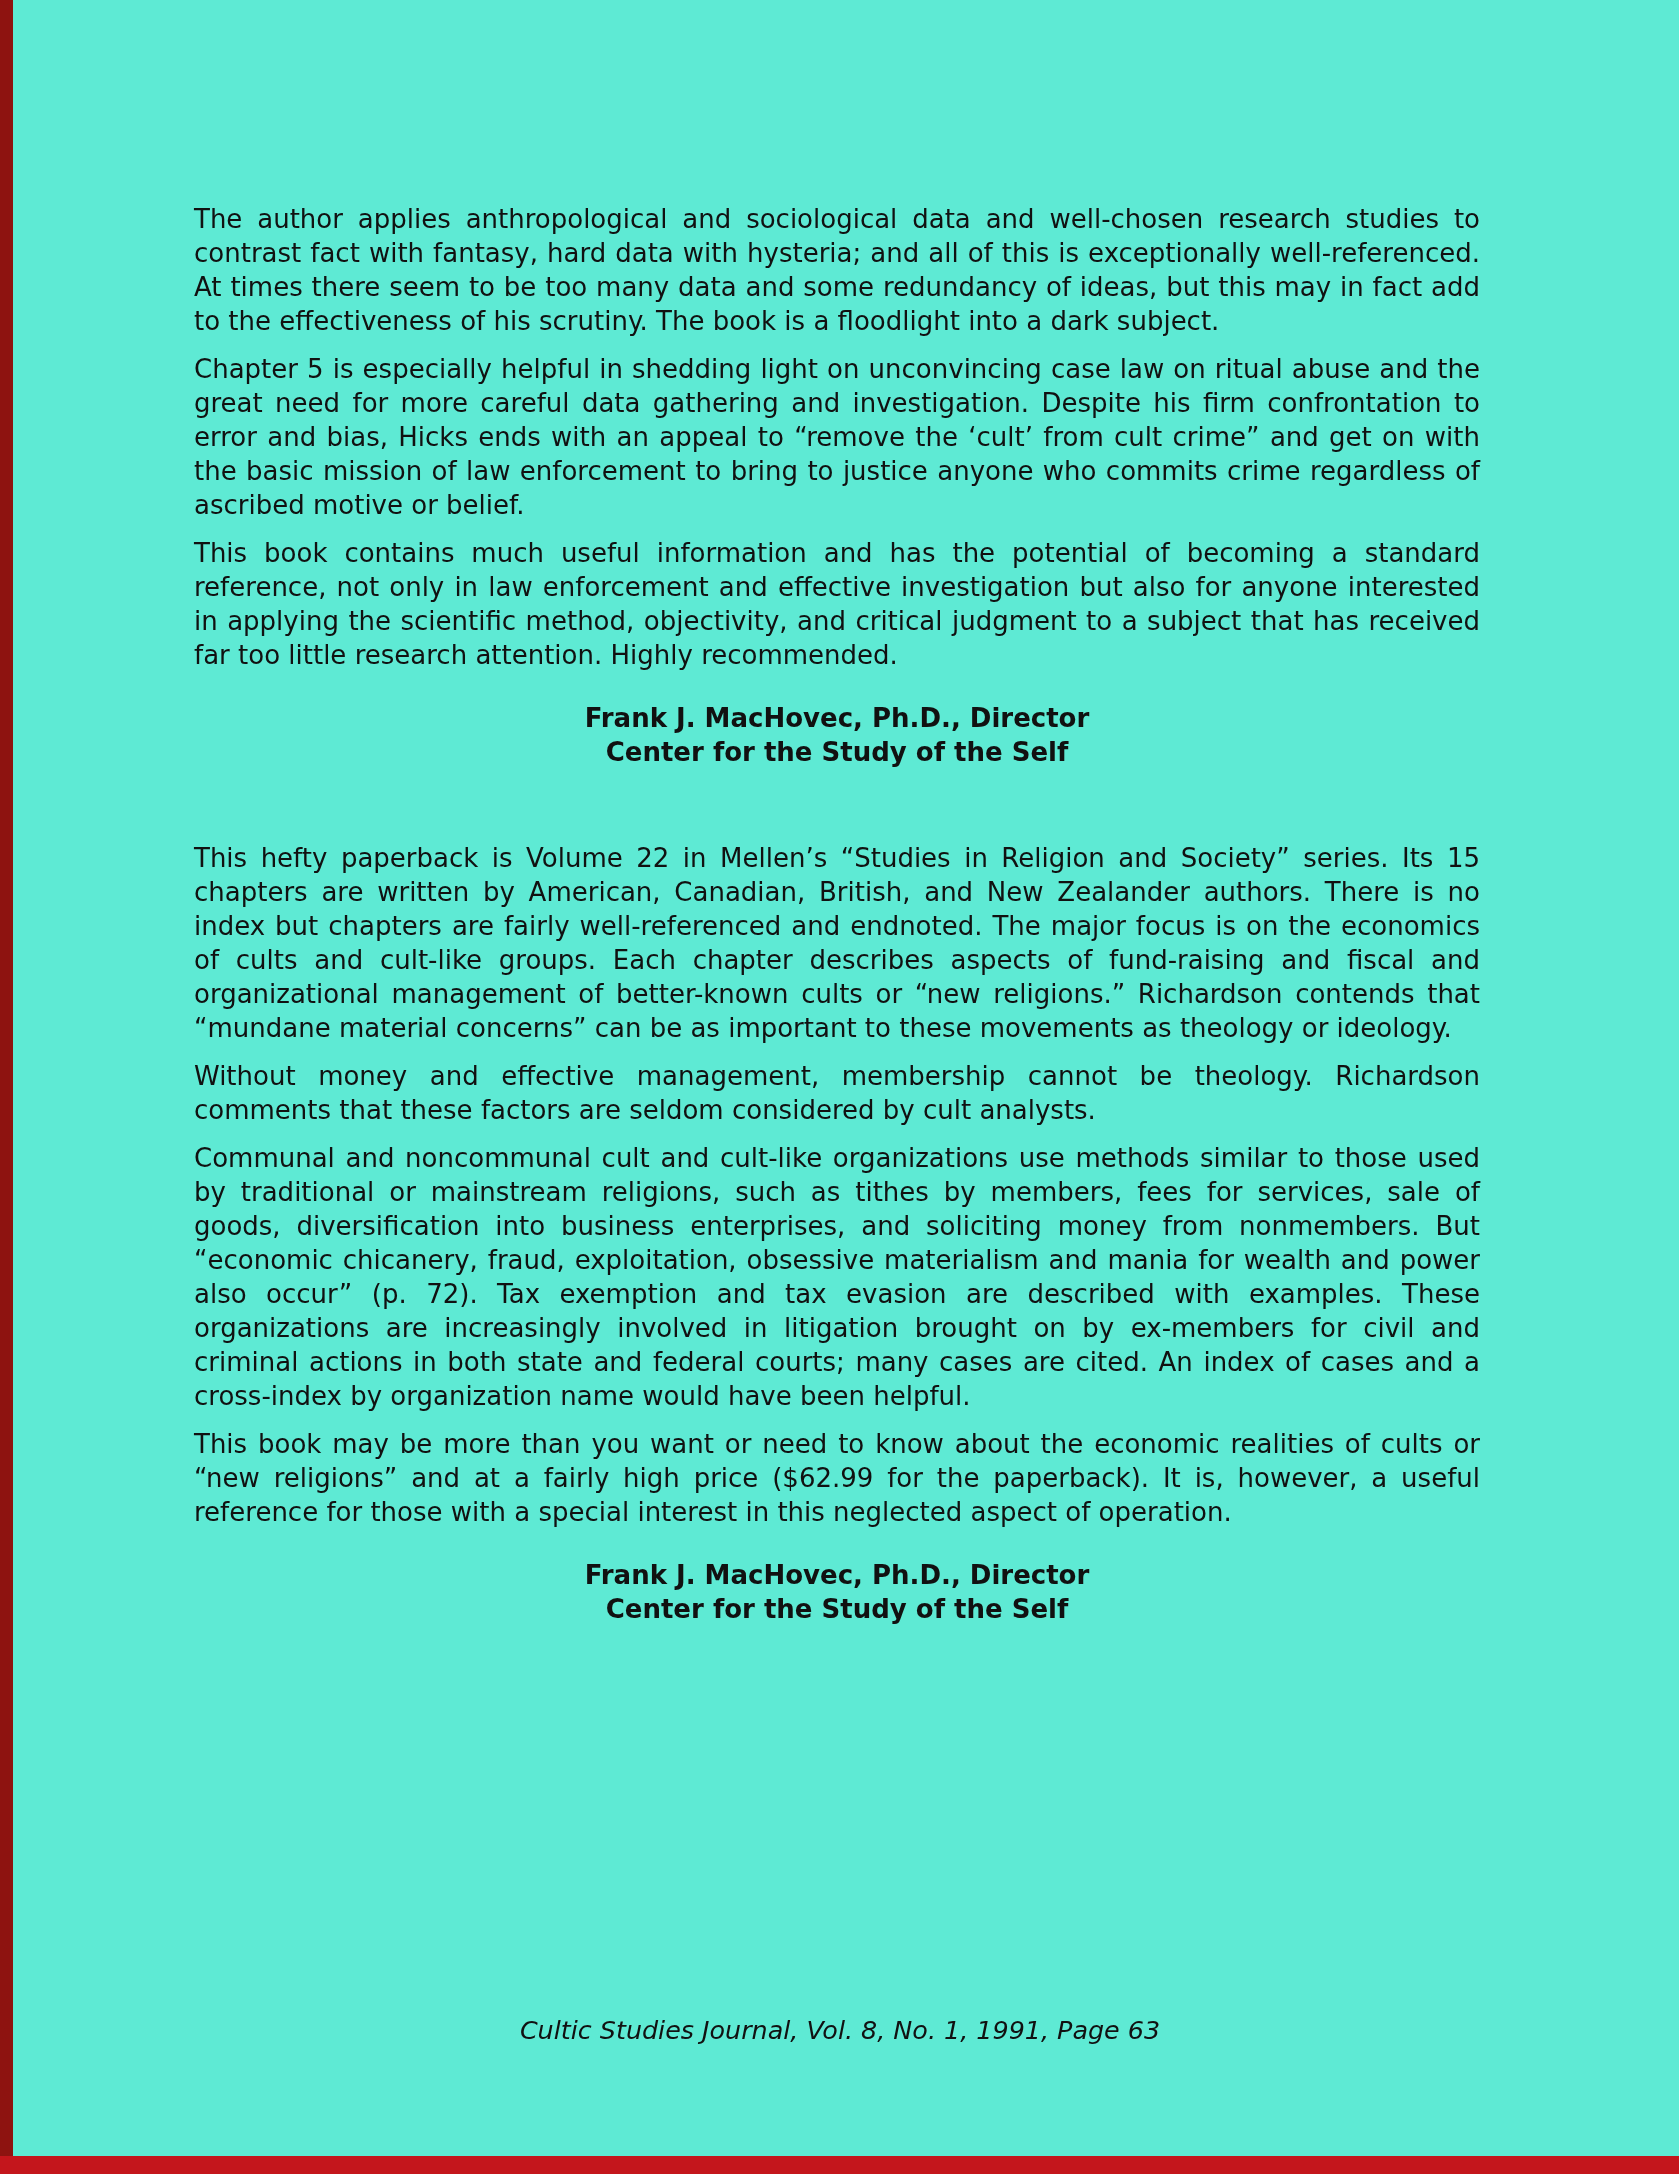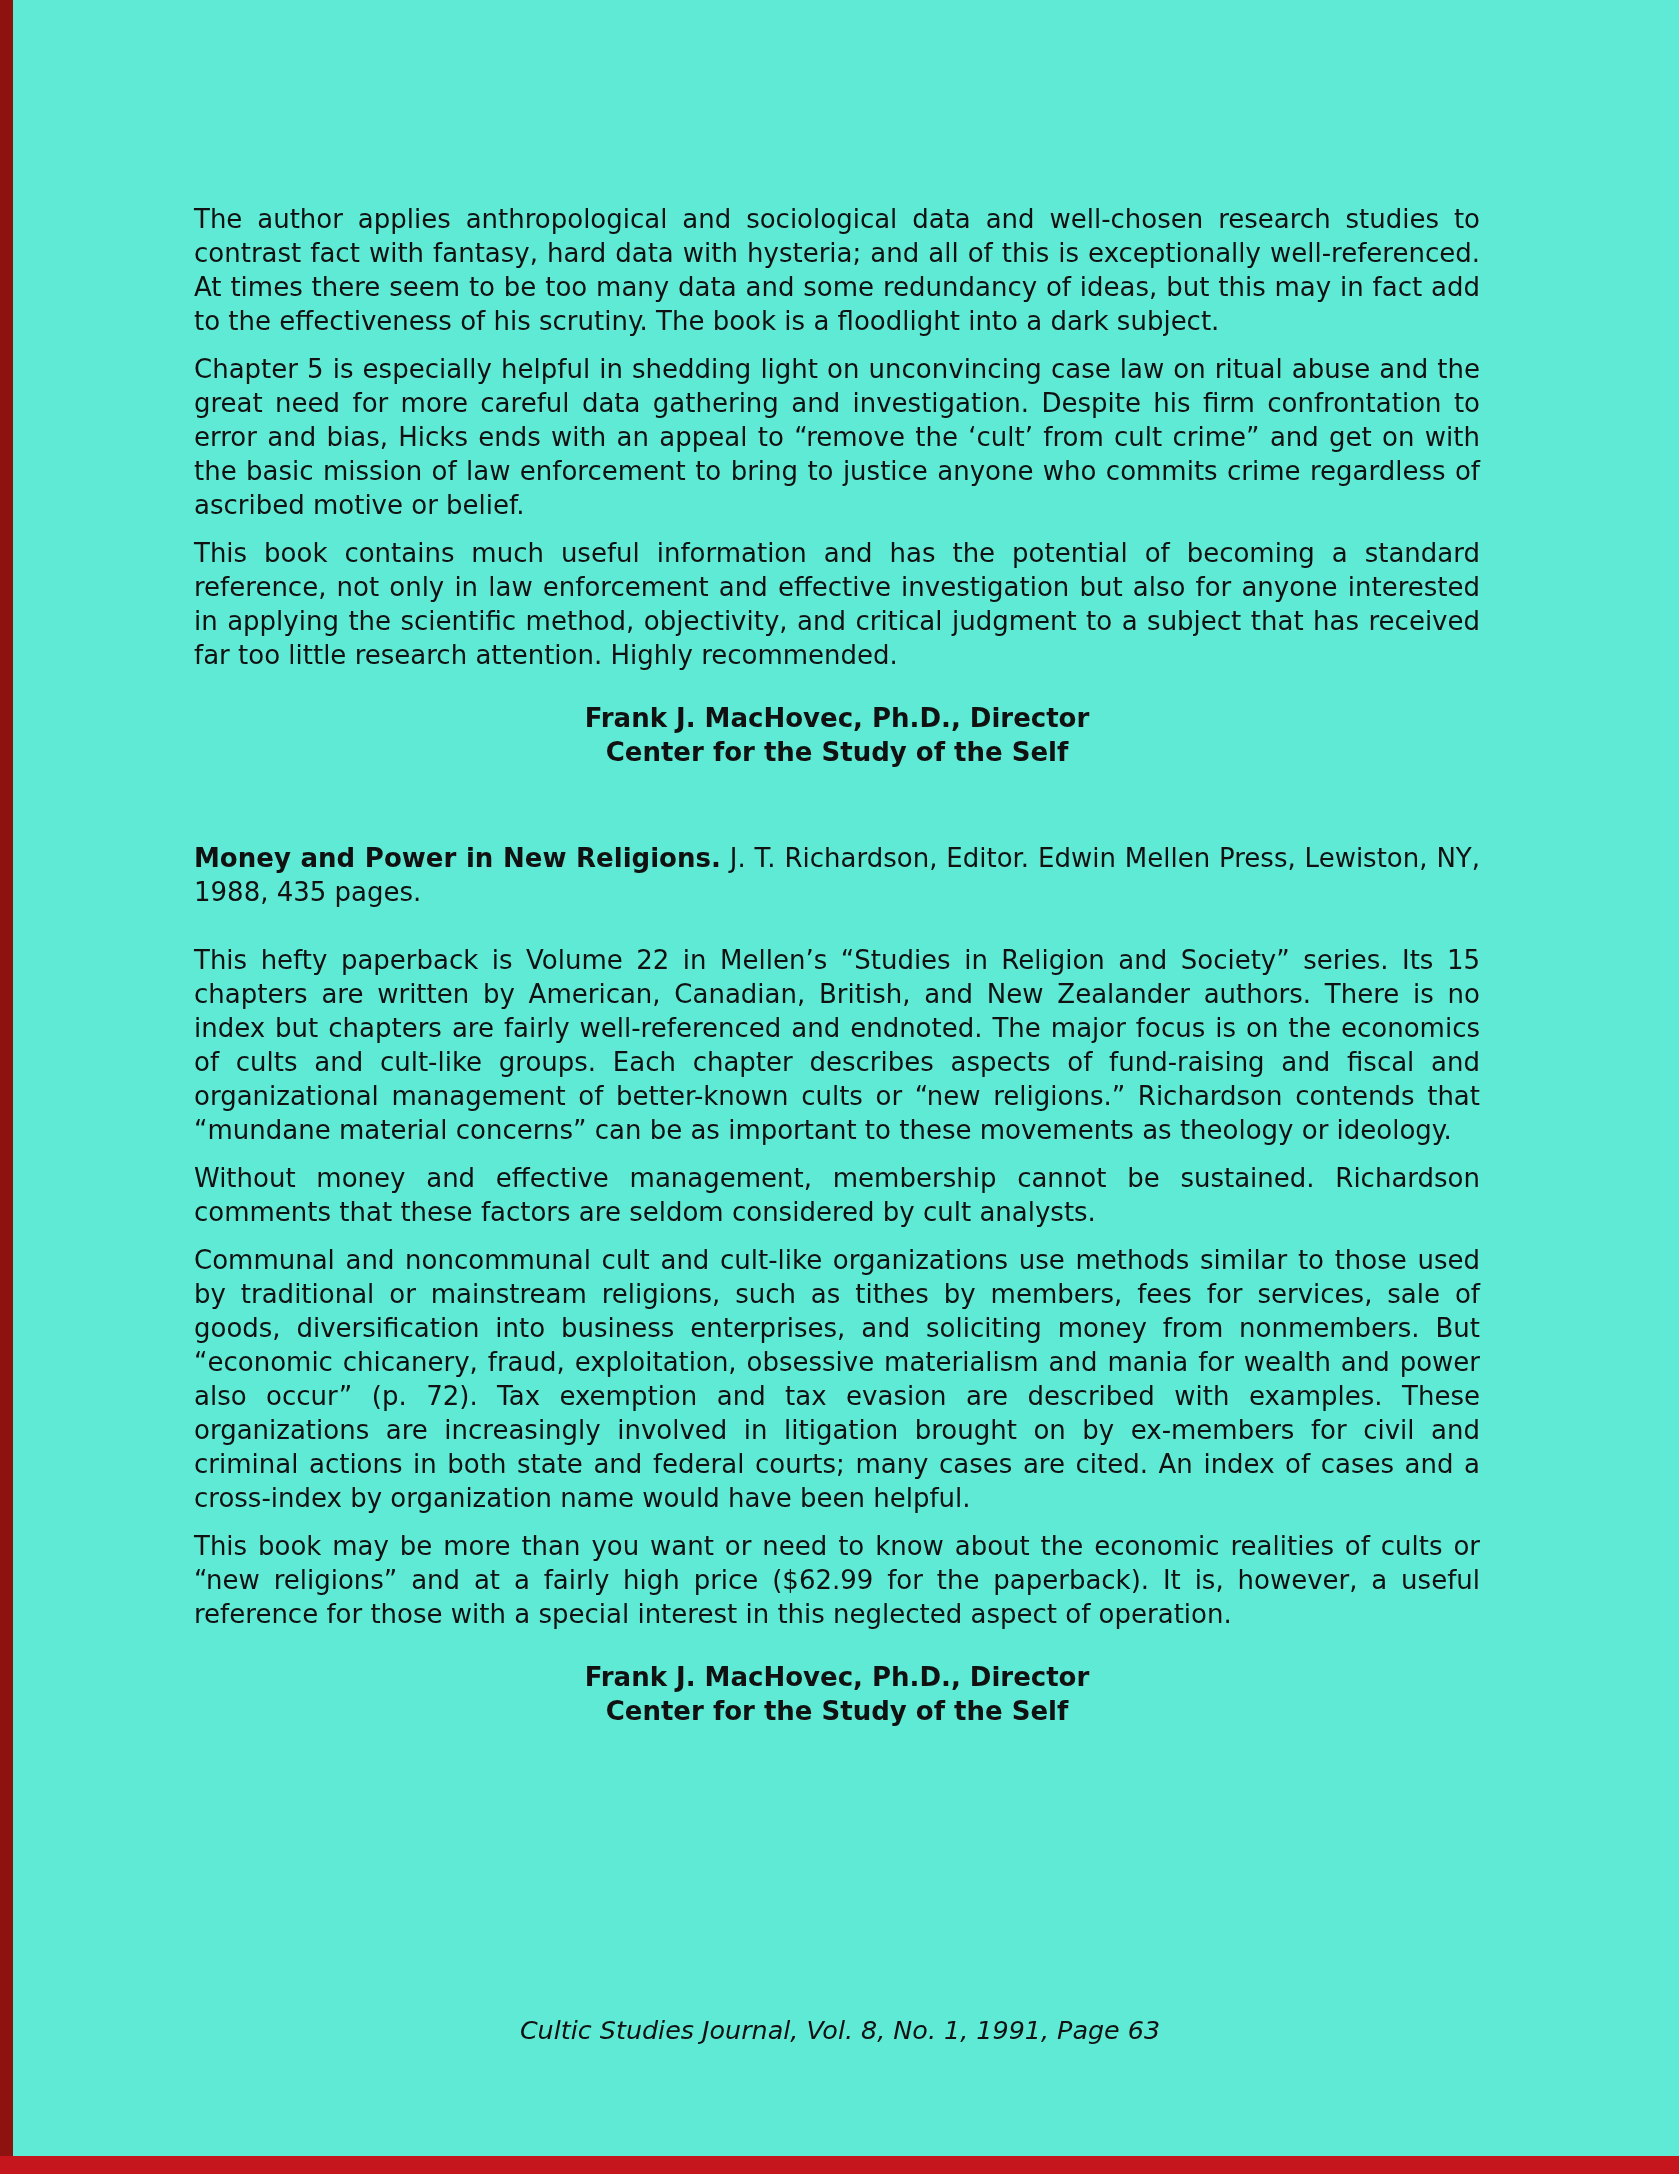--- a/index.html
+++ b/index.html
@@ -81,25 +81,24 @@
 
     <p>Chapter 5 is especially helpful in shedding light on unconvincing case law on ritual abuse and the great need for more careful data gathering and investigation. Despite his firm confrontation to error and bias, Hicks ends with an appeal to “remove the ‘cult’ from cult crime” and get on with the basic mission of law enforcement to bring to justice anyone who commits crime regardless of ascribed motive or belief.</p>
 
     <p>This book contains much useful information and has the potential of becoming a standard reference, not only in law enforcement and effective investigation but also for anyone interested in applying the scientific method, objectivity, and critical judgment to a subject that has received far too little research attention.  Highly recommended.</p>
 
     <div class="signature">
       <div>Frank J. MacHovec, Ph.D., Director</div>
       <div>Center for the Study of the Self</div>
     </div>
 
-    <p class="heading"><strong>Money and Power in New Religions.</strong><span> J. T.  Richardson, Editor.  Edwin Mellen Press, Lewiston, NY, 1988, 435 pages.</span></p>
 
     <p>This hefty paperback is Volume 22 in Mellen’s “Studies in Religion and Society” series. Its 15 chapters are written by American, Canadian, British, and New Zealander authors. There is no index but chapters are fairly well-referenced and endnoted. The major focus is on the economics  of cults and cult-like groups. Each chapter describes aspects of fund-raising and fiscal and organizational management of better-known cults or “new religions.”  Richardson contends that “mundane material concerns” can be as important to these movements as theology or ideology.</p>
 
-    <p>Without money and effective management, membership cannot be sustained.  Richardson comments that these factors are seldom considered by cult analysts.</p>
+    <p>Without money and effective management, membership cannot be theology.  Richardson comments that these factors are seldom considered by cult analysts.</p>
 
     <p>Communal and noncommunal cult and cult-like organizations use methods similar to those used by traditional or mainstream religions, such as tithes by members, fees for services, sale of goods, diversification into business enterprises, and soliciting money from nonmembers. But “economic chicanery, fraud, exploitation, obsessive materialism and mania for wealth and power also occur” (p. 72). Tax exemption and tax evasion are described with examples.  These organizations are increasingly involved in litigation brought on by ex-members for civil and criminal actions in both state and federal courts; many cases are cited. An index of cases and a cross-index by organization name would have been helpful.</p>
 
     <p>This book may be more than you want or need to know about the economic realities of cults or “new religions” and at a fairly high price ($62.99 for the paperback). It is, however, a useful reference for those with a special interest in this neglected aspect of operation.</p>
 
     <div class="signature final">
       <div>Frank J. MacHovec, Ph.D., Director</div>
       <div>Center for the Study of the Self</div>
     </div>
 

